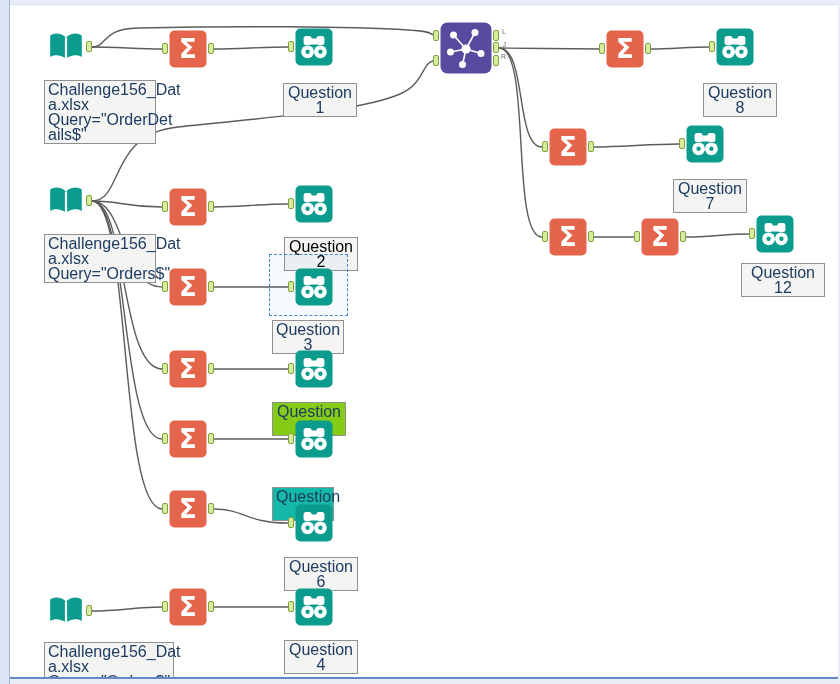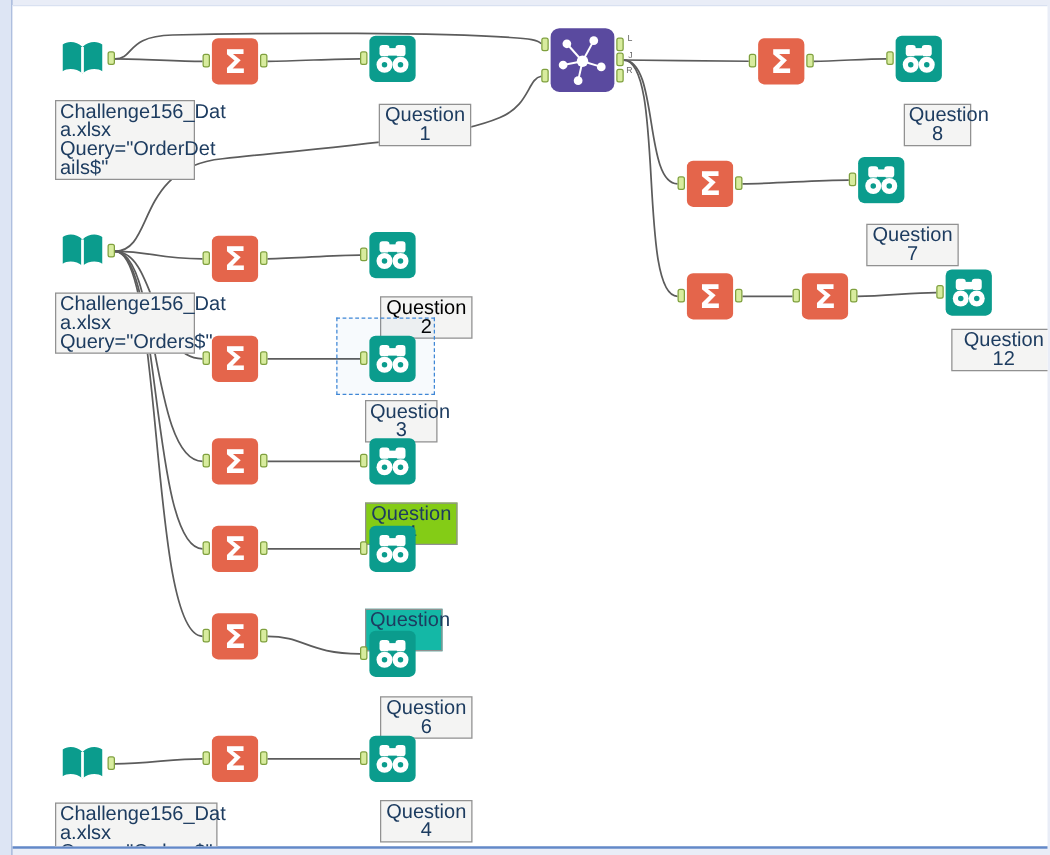--- a/index.html
+++ b/index.html
@@ -30,21 +30,21 @@
   .anchor.out{right:-7px;}
   .alabel{
     position:absolute;font-size:7px;line-height:7px;color:#666;
     font-family:"Liberation Sans",sans-serif;
   }
   .ann{
     position:absolute;box-sizing:border-box;
     font-size:16px;line-height:15px;padding:1px 3px;
     white-space:pre-line;border:1px solid;
   }
-  .ann.center{text-align:center;margin-left:20px;}
+  .ann.center{text-align:center;}
   .sel{position:absolute;border:1px dashed;background:rgba(63,135,214,0.04);}
 </style>
 </head>
 <body>
 
 <div id="left-gutter"></div>
 <div id="canvas">
   <svg id="wires" xmlns="http://www.w3.org/2000/svg" width="828" height="672" viewBox="0 0 828 672">
       <path d="M82,42 C105,42 130,44 152,44" stroke="#5c5c5c"></path>
       <path d="M204,44 C228,44 254,42 278,42" stroke="#5c5c5c"></path>
@@ -144,21 +144,21 @@
       <rect x="8.6" y="8" width="8" height="9" rx="2.5" fill="#ffffff"></rect>
       <rect x="21.4" y="8" width="8" height="9" rx="2.5" fill="#ffffff"></rect>
       <rect x="16" y="10.5" width="6" height="6" fill="#ffffff"></rect>
       <circle cx="12.6" cy="23.8" r="6.4" fill="#ffffff"></circle>
       <circle cx="25.4" cy="23.8" r="6.4" fill="#ffffff"></circle>
       <circle cx="12.6" cy="23.8" r="2.2" fill="#0b9c8d"></circle>
       <circle cx="25.4" cy="23.8" r="2.2" fill="#0b9c8d"></circle>
     </svg>
       <div class="anchor in" style="top: 13px; background: rgb(216, 236, 158); border: 1px solid rgb(127, 160, 62);"></div>
     </div>
-    <div class="ann center" style="left: 693px; top: 78px; width: 54px; background: rgb(244, 244, 243); border-color: rgb(145, 145, 145); color: rgb(29, 60, 96);">Question 8</div>
+    <div class="ann center" style="left: 693px; top: 78px; width: 74px; background: rgb(244, 244, 243); border-color: rgb(145, 145, 145); color: rgb(29, 60, 96);">Question 8</div>
     <div class="node summarize" style="left: 539px; top: 123px; width: 38px; height: 38px;">
       <svg width="38" height="38" viewBox="0 0 38 38">
       <rect x="0.5" y="0.5" width="37" height="37" rx="5" fill="#e4654b"></rect>
       <text x="19" y="28" text-anchor="middle" font-family="DejaVu Sans, sans-serif" font-size="26" font-weight="bold" fill="#ffffff">Σ</text>
     </svg>
       <div class="anchor in" style="top: 13px; background: rgb(216, 236, 158); border: 1px solid rgb(127, 160, 62);"></div>
       <div class="anchor out" style="top: 13px; background: rgb(216, 236, 158); border: 1px solid rgb(127, 160, 62);"></div>
     </div>
     <div class="node browse" style="left: 676px; top: 120px; width: 38px; height: 38px;">
       <svg width="38" height="38" viewBox="0 0 38 38">
@@ -251,21 +251,21 @@
       <rect x="8.6" y="8" width="8" height="9" rx="2.5" fill="#ffffff"></rect>
       <rect x="21.4" y="8" width="8" height="9" rx="2.5" fill="#ffffff"></rect>
       <rect x="16" y="10.5" width="6" height="6" fill="#ffffff"></rect>
       <circle cx="12.6" cy="23.8" r="6.4" fill="#ffffff"></circle>
       <circle cx="25.4" cy="23.8" r="6.4" fill="#ffffff"></circle>
       <circle cx="12.6" cy="23.8" r="2.2" fill="#0b9c8d"></circle>
       <circle cx="25.4" cy="23.8" r="2.2" fill="#0b9c8d"></circle>
     </svg>
       <div class="anchor in" style="top: 13px; background: rgb(216, 236, 158); border: 1px solid rgb(127, 160, 62);"></div>
     </div>
-    <div class="ann center" style="left: 262px; top: 315px; width: 58px; background: rgb(244, 244, 243); border-color: rgb(145, 145, 145); color: rgb(29, 60, 96);">Question 3</div>
+    <div class="ann center" style="left: 262px; top: 315px; width: 72px; background: rgb(244, 244, 243); border-color: rgb(145, 145, 145); color: rgb(29, 60, 96);">Question 3</div>
     <div class="node summarize" style="left: 159px; top: 345px; width: 38px; height: 38px;">
       <svg width="38" height="38" viewBox="0 0 38 38">
       <rect x="0.5" y="0.5" width="37" height="37" rx="5" fill="#e4654b"></rect>
       <text x="19" y="28" text-anchor="middle" font-family="DejaVu Sans, sans-serif" font-size="26" font-weight="bold" fill="#ffffff">Σ</text>
     </svg>
       <div class="anchor in" style="top: 13px; background: rgb(216, 236, 158); border: 1px solid rgb(127, 160, 62);"></div>
       <div class="anchor out" style="top: 13px; background: rgb(216, 236, 158); border: 1px solid rgb(127, 160, 62);"></div>
     </div>
     <div class="node browse" style="left: 285px; top: 345px; width: 38px; height: 38px;">
       <svg width="38" height="38" viewBox="0 0 38 38">

